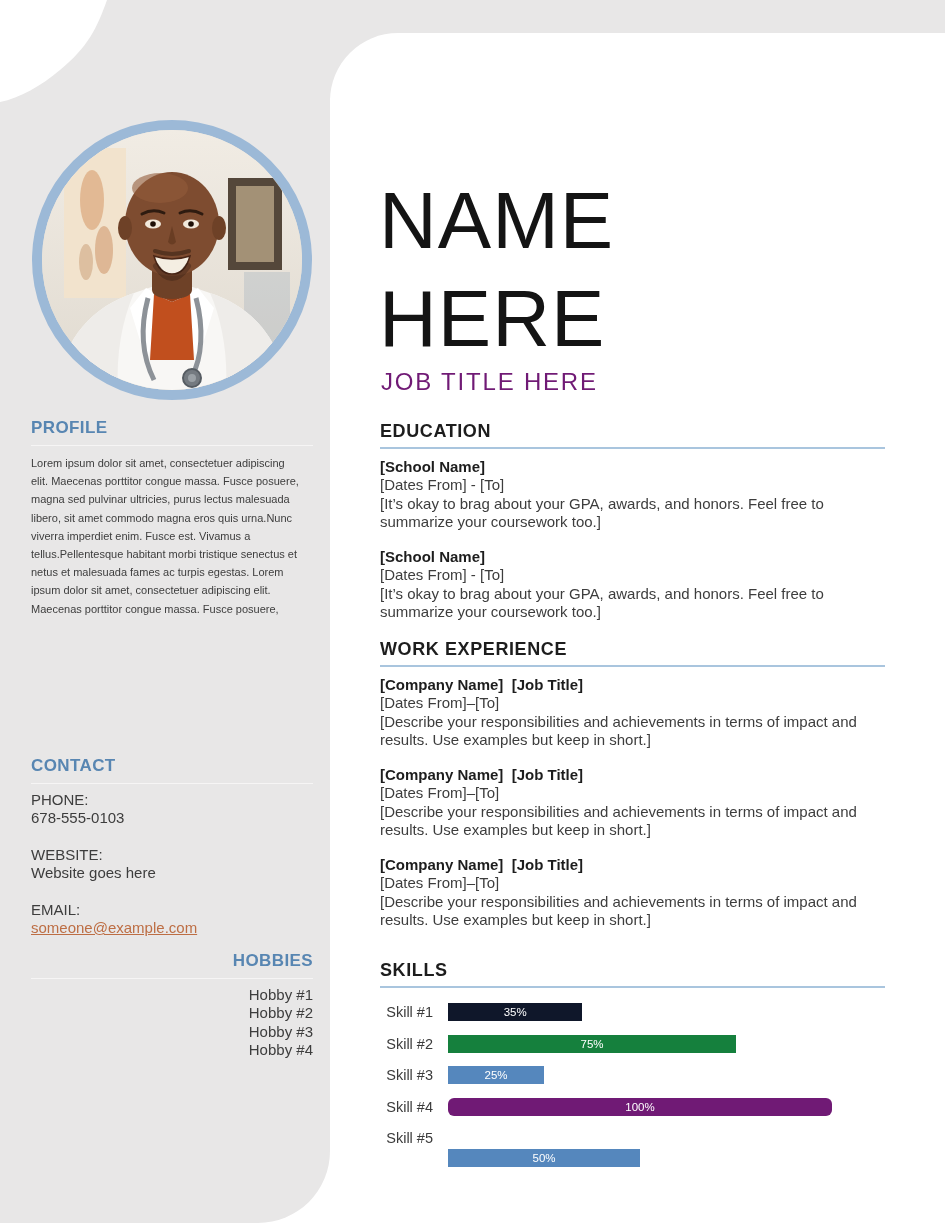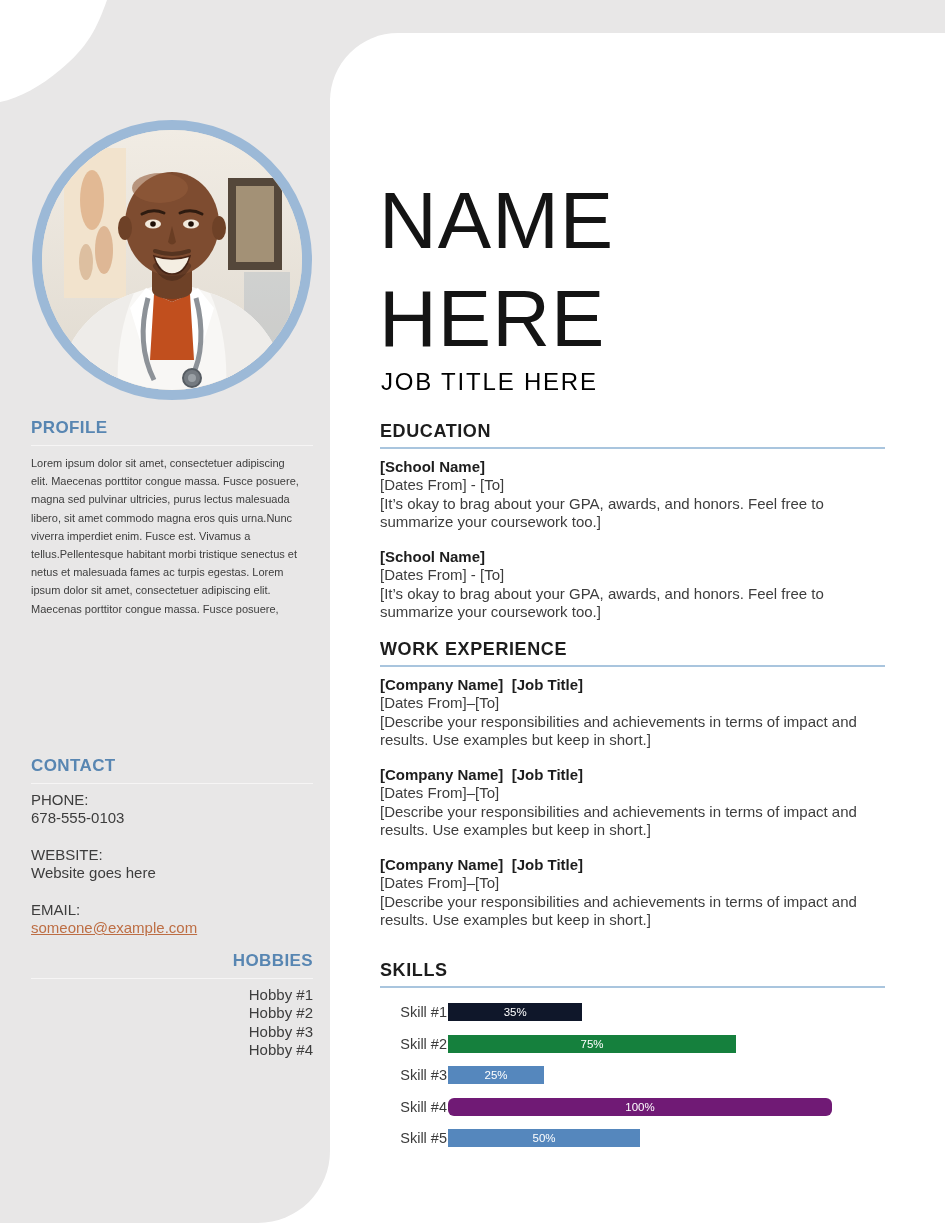--- a/index.html
+++ b/index.html
@@ -42,38 +42,38 @@
   }
   .side-body{margin-top:8px;width:272px;font-size:11px;line-height:18.2px;color:var(--text-body);}
   .contact-item{margin-bottom:18px;font-size:15px;line-height:18.4px;color:var(--text-body);}
   #contact-items{margin-top:7px;}
   .email-link{color:var(--link-orange);text-decoration:underline;cursor:pointer;}
   #hobbies-list{margin-top:7px;}
   .hobby{font-size:15px;line-height:18.3px;color:var(--text-body);}
 
   
   .name-block{position:absolute;left:379px;top:172px;font-size:80px;line-height:98px;color:#141414;letter-spacing:1px;font-weight:400;}
-  .job-title{position:absolute;left:381px;top:368px;font-size:24px;letter-spacing:1.8px;color:#000000;}
+  .job-title{position:absolute;left:381px;top:368px;font-size:24px;letter-spacing:1.8px;color:#701a75;}
 
   
   .main-section{position:absolute;left:380px;width:505px;}
   #education-section{top:421px;}
   #work-section{top:639px;}
   #skills-section{top:960px;}
   .main-heading{
     font-size:18px;font-weight:bold;color:var(--text-dark);letter-spacing:.6px;
     padding-bottom:5px;border-bottom:2px solid var(--underline-blue);line-height:1.15;
   }
   .entry{margin-top:9px;margin-bottom:16px;font-size:15px;line-height:18.5px;color:var(--text-body);}
   .entry-title{font-weight:bold;color:var(--text-dark);}
 
   
   #skills-chart{margin-top:9px;}
   .skill-row{display:flex;align-items:center;height:31.5px;}
-  .skill-label{width:68px;flex:none;text-align:right;padding-right:1px;font-size:14.5px;color:#3b3b3b;white-space:nowrap;}
+  .skill-label{width:68px;flex:none;text-align:right;padding-right:15px;font-size:14.5px;color:#3b3b3b;white-space:nowrap;}
   .skill-track{position:relative;width:384px;height:18px;flex:none;}
   .skill-bar{height:18px;background:var(--bar-blue);}
   .skill-value{display:block;width:100%;text-align:center;color:#ffffff;font-size:11.5px;line-height:18px;}
 </style>
 </head>
 <body>
 
 <div class="page">
 
   <div class="band"></div>
@@ -232,21 +232,21 @@
           <div class="skill-label">Skill #4</div>
           <div class="skill-track">
             <div class="skill-bar" style="width: 100%; background: #701a75; border-radius: 6px;">
               <span class="skill-value">100%</span>
             </div>
           </div>
         </div>
         <div class="skill-row">
           <div class="skill-label">Skill #5</div>
           <div class="skill-track">
-            <div class="skill-bar" style="width: 50%; background: rgb(85, 135, 189);">
+            <div class="skill-bar" style="width: 50%; background: rgb(85, 135, 189); margin-top: 20px;">
               <span class="skill-value">50%</span>
             </div>
           </div>
         </div>
       </div>
   </div>
 
 </div>
 
 </body></html>

